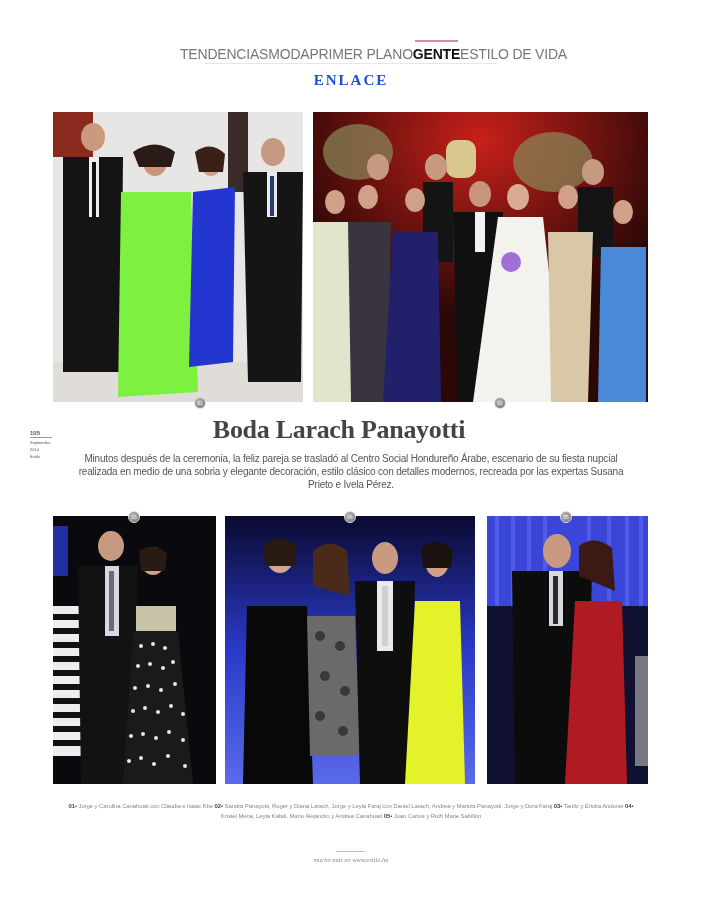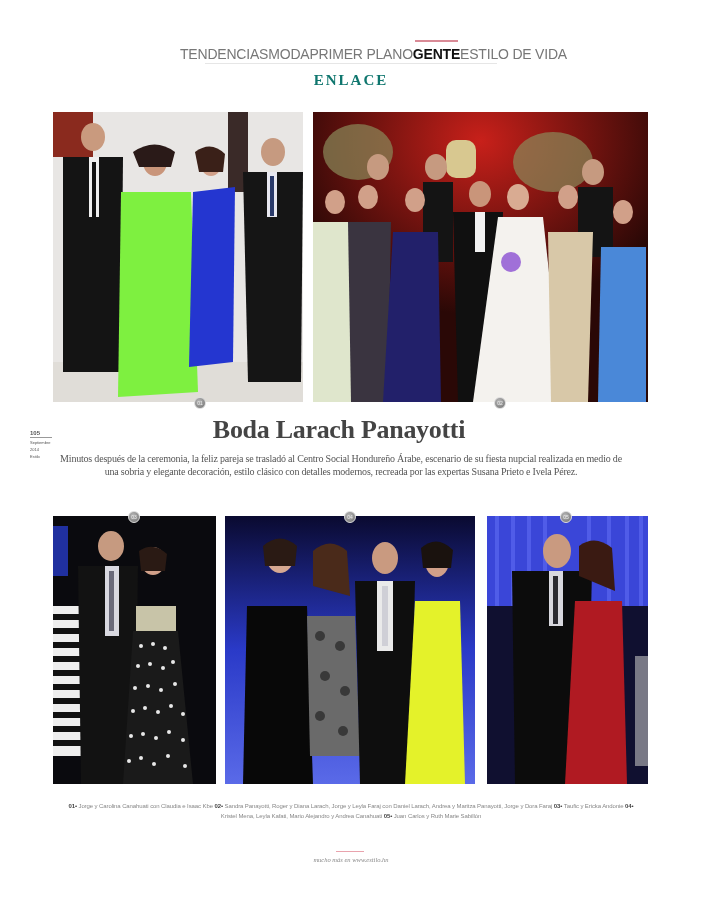--- a/index.html
+++ b/index.html
@@ -5,31 +5,31 @@
     * { box-sizing: border-box; margin: 0; padding: 0; }
     html, body { width: 702px; height: 900px; background: #ffffff; overflow: hidden; }
     body { position: relative; font-family: "Liberation Serif", serif; color: #333; }
 
     .nav { position: absolute; top: 44px; left: 180px; width: 345px; height: 20px; display: flex; justify-content: space-between; align-items: center; }
     .nav-item { font-family: "Liberation Sans", sans-serif; font-size: 14px; letter-spacing: -0.2px; color: #777; text-transform: uppercase; position: relative; white-space: nowrap; cursor: pointer; }
     .nav-item.active { color: #111; font-weight: bold; }
     .nav-item.active::before { content: ""; position: absolute; left: 2px; right: 2px; top: -6px; height: 2px; background: #d98a96; }
     .nav-rule { position: absolute; top: 63px; left: 205px; width: 292px; height: 1px; background: #e6e6e6; }
 
-    .section-title { position: absolute; top: 72px; left: 0; width: 702px; text-align: center; font-family: "Liberation Serif", serif; font-size: 15px; font-weight: bold; letter-spacing: 2px; color: #0f766e; }
+    .section-title { position: absolute; top: 72px; left: 0; width: 702px; text-align: center; font-family: "Liberation Serif", serif; font-size: 15px; font-weight: bold; letter-spacing: 2px; color: #1d4ed8; }
 
     .photo { position: absolute; overflow: hidden; }
     .badge { position: absolute; width: 12px; height: 12px; border-radius: 50%; background: radial-gradient(circle at 40% 35%, #b8b8b8, #6e6e6e); border: 1px solid #ddd; transform: translate(-50%, -50%); font-family: "Liberation Sans", sans-serif; font-size: 5px; color: #eee; text-align: center; line-height: 10px; z-index: 3; }
 
     .folio { position: absolute; left: 30px; top: 430px; width: 22px; font-family: "Liberation Sans", sans-serif; color: #555; }
     .folio .pg { font-size: 6px; font-weight: bold; border-bottom: 1px solid #999; padding-bottom: 1px; }
     .folio .meta { font-size: 4px; line-height: 5px; margin-top: 2px; }
 
     .headline { position: absolute; top: 415px; left: 0; width: 678px; text-align: center; font-family: "Liberation Serif", serif; font-size: 26px; color: #444; letter-spacing: -0.3px; }
-    .intro { position: absolute; top: 452px; left: 60px; width: 562px; text-align: center; font-family: Liberation Serif, serif; font-size: 10px; line-height: 13px; color: #555; letter-spacing: -0.2px; }
+    .intro { position: absolute; top: 452px; left: 70px; width: 562px; text-align: center; font-family: Liberation Sans, sans-serif; font-size: 10px; line-height: 13px; color: #555; letter-spacing: -0.2px; }
 
     .captions { position: absolute; top: 801px; left: 62px; width: 578px; text-align: center; font-family: "Liberation Sans", sans-serif; font-size: 6px; line-height: 10px; color: #888; letter-spacing: -0.1px; }
     .captions .num { color: #444; font-weight: bold; }
 
     .footer-rule { position: absolute; top: 851px; left: 336px; width: 28px; height: 1px; background: #e9a3ad; }
     .footer { position: absolute; top: 856px; left: 0; width: 702px; text-align: center; font-family: "Liberation Serif", serif; font-style: italic; font-size: 6.5px; color: #888; }
   </style>
 </head>
 <body>
 

